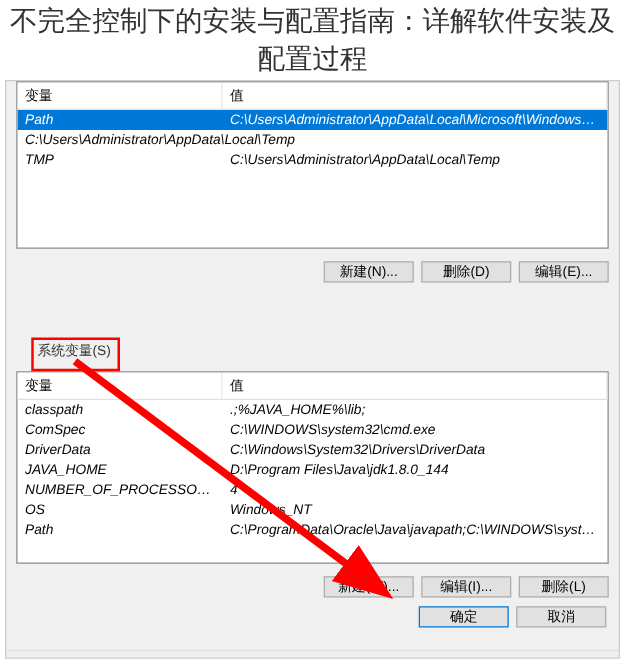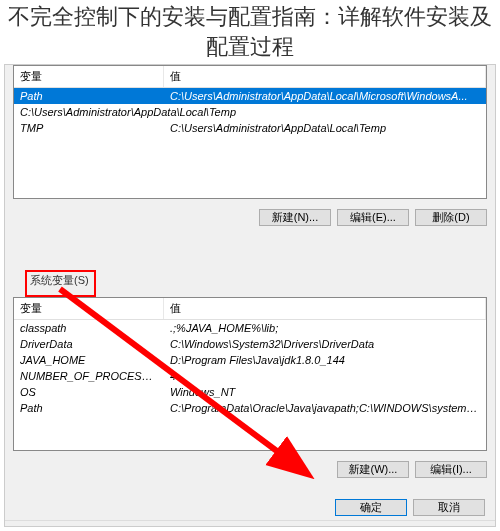--- a/index.html
+++ b/index.html
@@ -46,21 +46,21 @@
     .table-header {
       display: flex;
       background: #fff;
       border-bottom: 1px solid #e0e0e0;
       font-size: 11px;
     }
     .th {
       padding: 3px 6px;
       border-right: 1px solid #e8e8e8;
     }
-    .col-name { width: 150px; flex-shrink: 0;}
+    .col-name { width: 164px; flex-shrink: 0;}
     .col-value { flex: 1; }
     .table-body { }
     .tr {
       display: flex;
       font-size: 11px;
     }
     .tr.selected {
       background: #0078d7;
       color: #fff;
     }
@@ -113,21 +113,21 @@
     }
     .sys-table-outer {
       border: 1px solid #888;
       background: #fff;
       height: 154px;
       overflow: hidden;
     }
     .dialog-buttons {
       position: absolute;
       right: 10px;
-      bottom: 10px;
+      bottom: 24px;
       display: flex;
       gap: 6px;
     }
     .divider-top {
       position:absolute;
       top:455px;
       left:0; right:0;
       height:1px;
       background:#ddd;
     }
@@ -163,40 +163,44 @@
           <div class="td col-value">C:\Users\Administrator\AppData\Local\Temp</div>
         </div>
         <div class="tr">
           <div class="td col-name">TMP</div>
           <div class="td col-value">C:\Users\Administrator\AppData\Local\Temp</div>
         </div>
       </div>
     </div>
     <div class="button-row">
       <button class="btn">新建(N)...</button>
+      <button class="btn">删除(D)</button>
       <button class="btn">编辑(E)...</button>
-      <button class="btn">删除(D)</button>
     </div>
   </div>
 
   <div class="sys-vars-panel">
     <div class="highlight-box">
       <span class="group-label">系统变量(S)</span>
     </div>
     <div class="sys-table-outer">
       <div class="table-header">
         <div class="th col-name">变量</div>
         <div class="th col-value">值</div>
       </div>
       <div class="table-body">
         <div class="tr">
           <div class="td col-name">classpath</div>
           <div class="td col-value">.;%JAVA_HOME%\lib;</div>
         </div>
         <div class="tr">
+          <div class="td col-name">ComSpec</div>
+          <div class="td col-value">C:\WINDOWS\system32\cmd.exe</div>
+        </div>
+        <div class="tr">
           <div class="td col-name">DriverData</div>
           <div class="td col-value">C:\Windows\System32\Drivers\DriverData</div>
         </div>
         <div class="tr">
           <div class="td col-name">JAVA_HOME</div>
           <div class="td col-value">D:\Program Files\Java\jdk1.8.0_144</div>
         </div>
         <div class="tr">
           <div class="td col-name">NUMBER_OF_PROCESSORS</div>
           <div class="td col-value">4</div>
@@ -207,20 +211,21 @@
         </div>
         <div class="tr">
           <div class="td col-name">Path</div>
           <div class="td col-value">C:\ProgramData\Oracle\Java\javapath;C:\WINDOWS\system3...</div>
         </div>
       </div>
     </div>
     <div class="button-row">
       <button class="btn">新建(W)...</button>
       <button class="btn">编辑(I)...</button>
+      <button class="btn">删除(L)</button>
     </div>
   </div>
 
   <svg class="arrow-svg" viewBox="0 0 310 210">
     <defs>
       <marker id="ah" markerWidth="8" markerHeight="8" refX="6" refY="3" orient="auto">
         <polygon points="0 0, 8 3, 0 6" fill="#ff0000"></polygon>
       </marker>
     </defs>
     <line x1="35" y1="12" x2="280" y2="195" stroke="#ff0000" stroke-width="6" marker-end="url(#ah)"></line>

